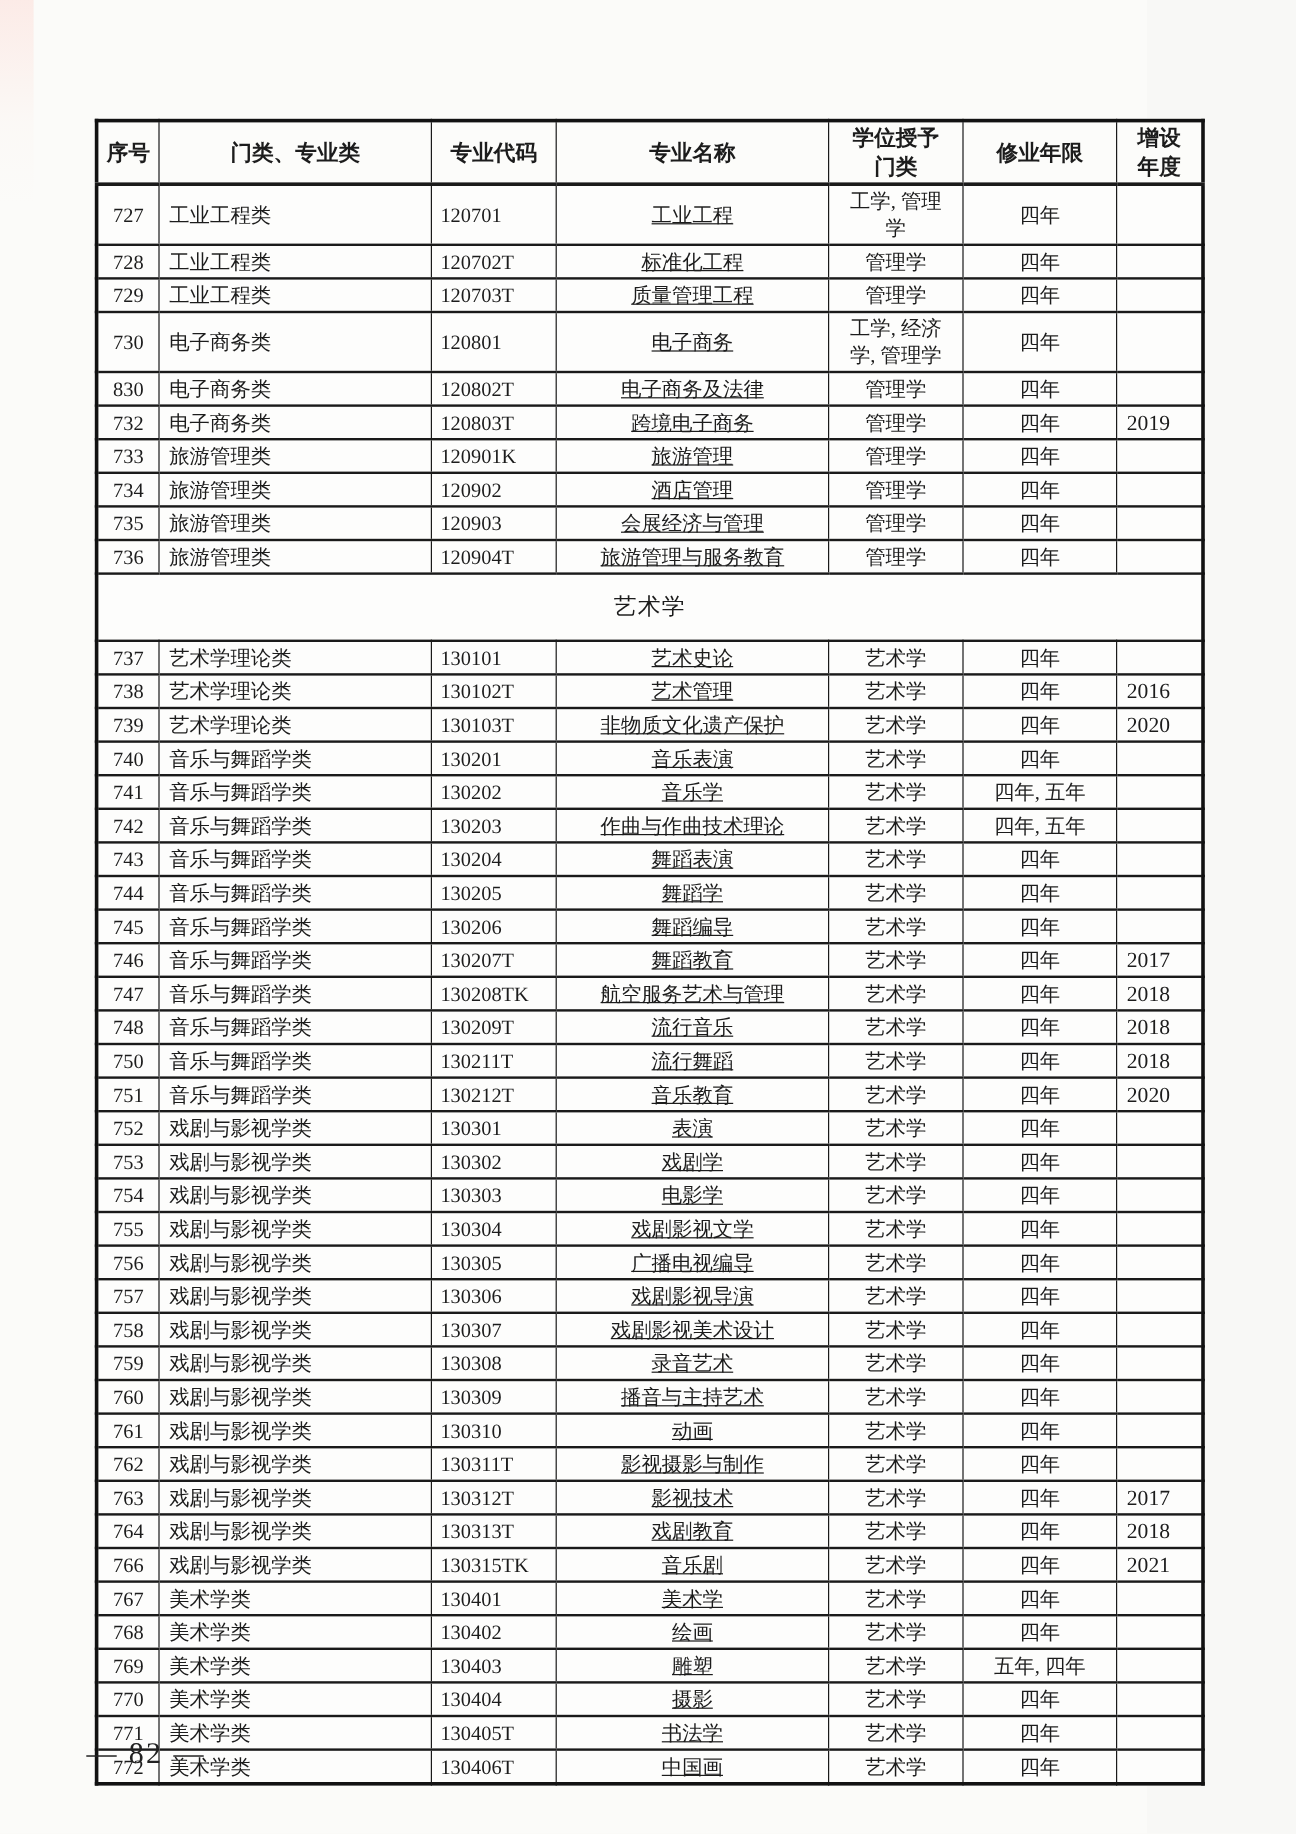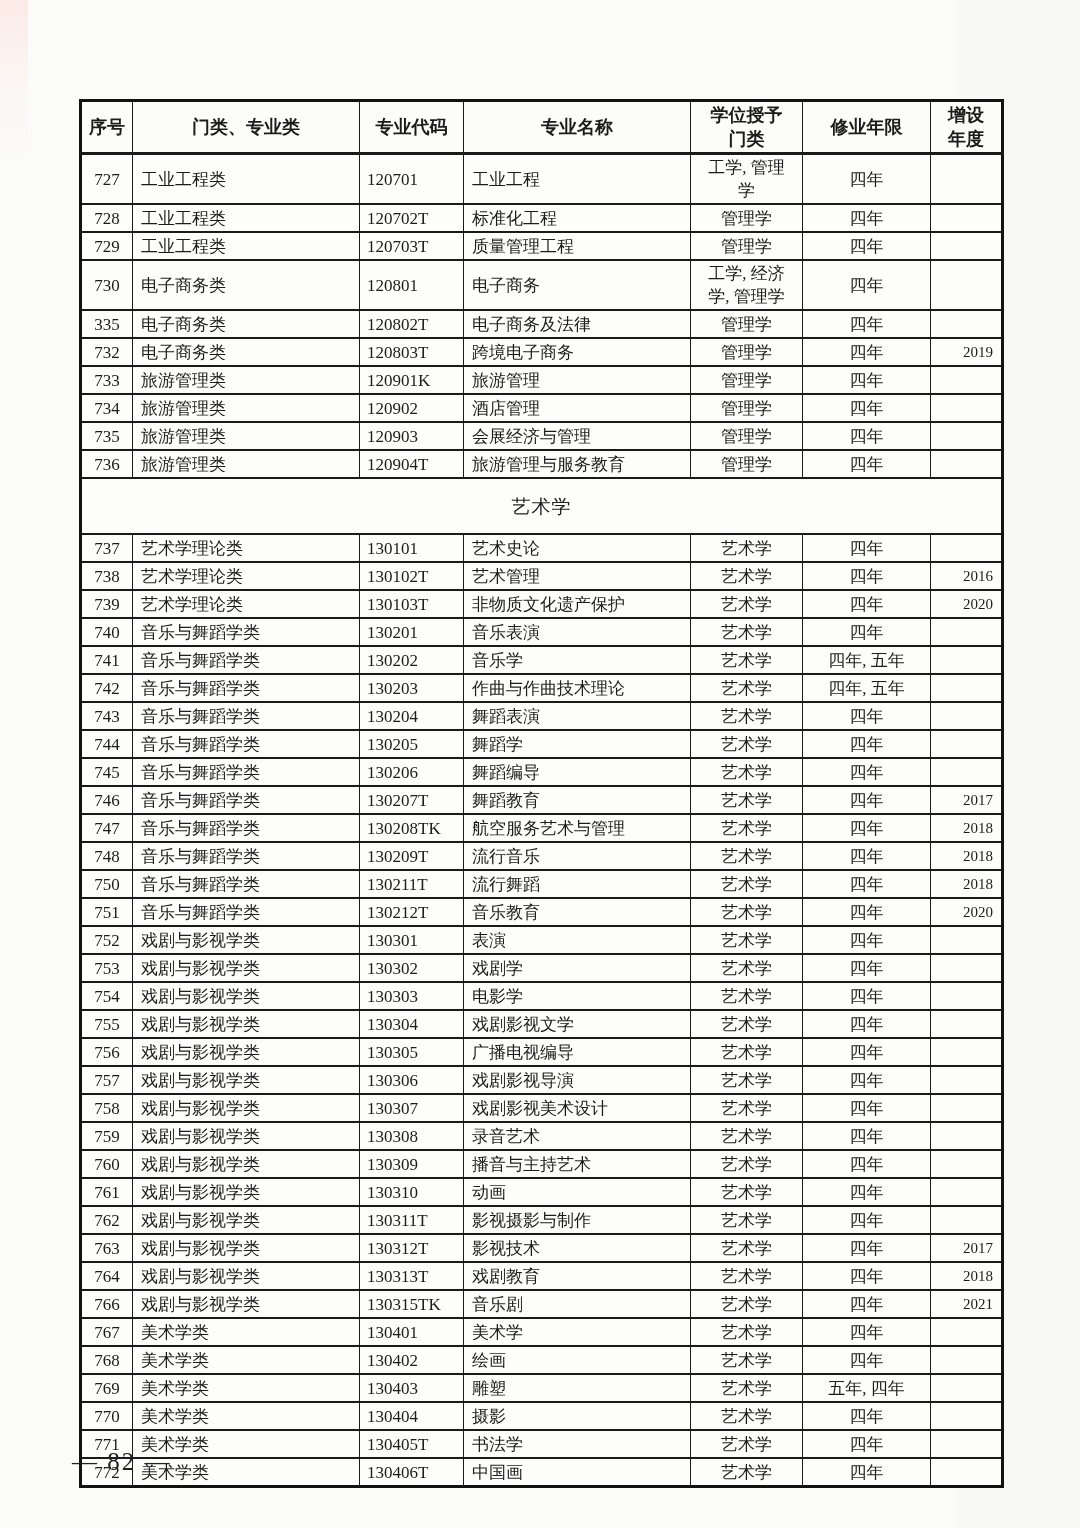--- a/index.html
+++ b/index.html
@@ -46,24 +46,24 @@
   thead th.h-added  { padding: 1px 15px; }
   tbody td {
     font-size: 17px;
     line-height: 23px;
     height: 24px;
     padding: 1px 8px;
   }
   td.col-no     { text-align: center; padding: 1px 2px; }
   td.col-category { text-align: left; padding-left: 8px; }
   td.col-code   { text-align: left; padding: 1px 4px 1px 7px; }
-  td.col-name   { text-align: left; padding-left: 8px; }
+  td.col-name   { text-align: center; padding-left: 8px; text-decoration: underline; }
   td.col-degree { text-align: center; padding: 1px 10px; }
   td.col-years  { text-align: center; }
-  td.col-added  { text-align: right; font-size: 15px; margin-left: 24px; }
+  td.col-added  { text-align: left; font-size: 18px; margin-left: 24px; }
   tr.section-row td {
     text-align: center;
     height: 52px;
     font-size: 19px;
     letter-spacing: 1px;
     font-family: "Liberation Serif", "DejaVu Serif", serif;
   }
   .page-footer {
     position: absolute;
     left: 72px; top: 1448px;
@@ -132,21 +132,21 @@
           <tr>
             <td class="col-no">730</td>
             <td class="col-category">电子商务类</td>
             <td class="col-code">120801</td>
             <td class="col-name">电子商务</td>
             <td class="col-degree">工学, 经济学, 管理学</td>
             <td class="col-years">四年</td>
             <td class="col-added"></td>
           </tr>
           <tr>
-            <td class="col-no">335</td>
+            <td class="col-no">830</td>
             <td class="col-category">电子商务类</td>
             <td class="col-code">120802T</td>
             <td class="col-name">电子商务及法律</td>
             <td class="col-degree">管理学</td>
             <td class="col-years">四年</td>
             <td class="col-added"></td>
           </tr>
           <tr>
             <td class="col-no">732</td>
             <td class="col-category">电子商务类</td>

